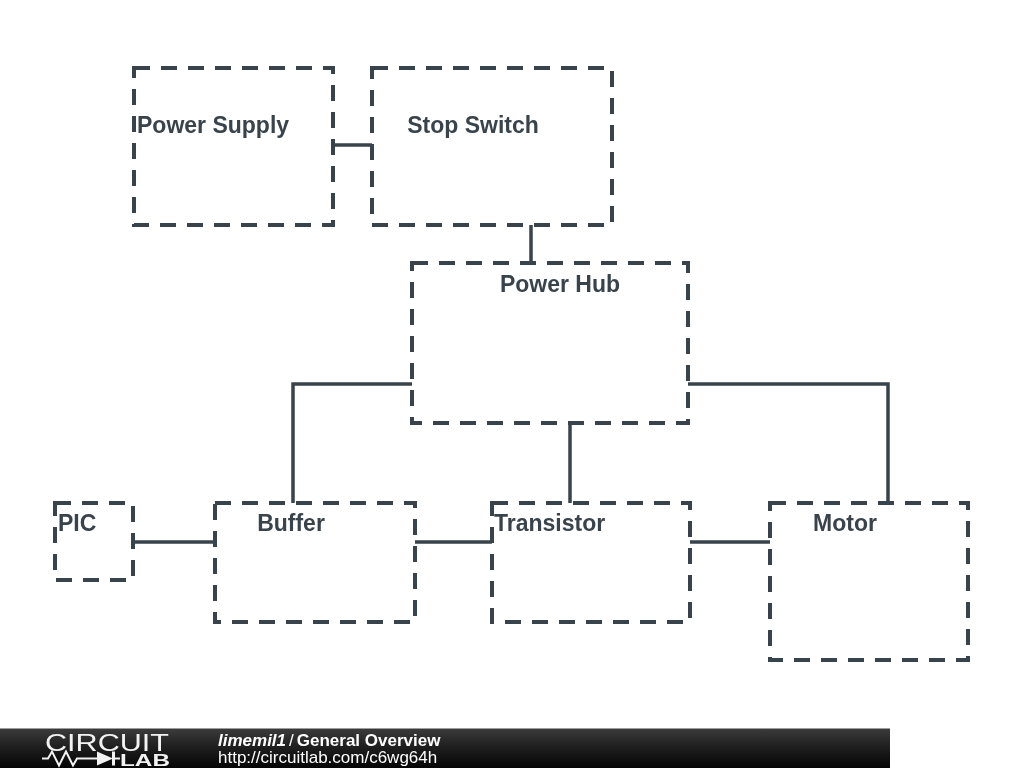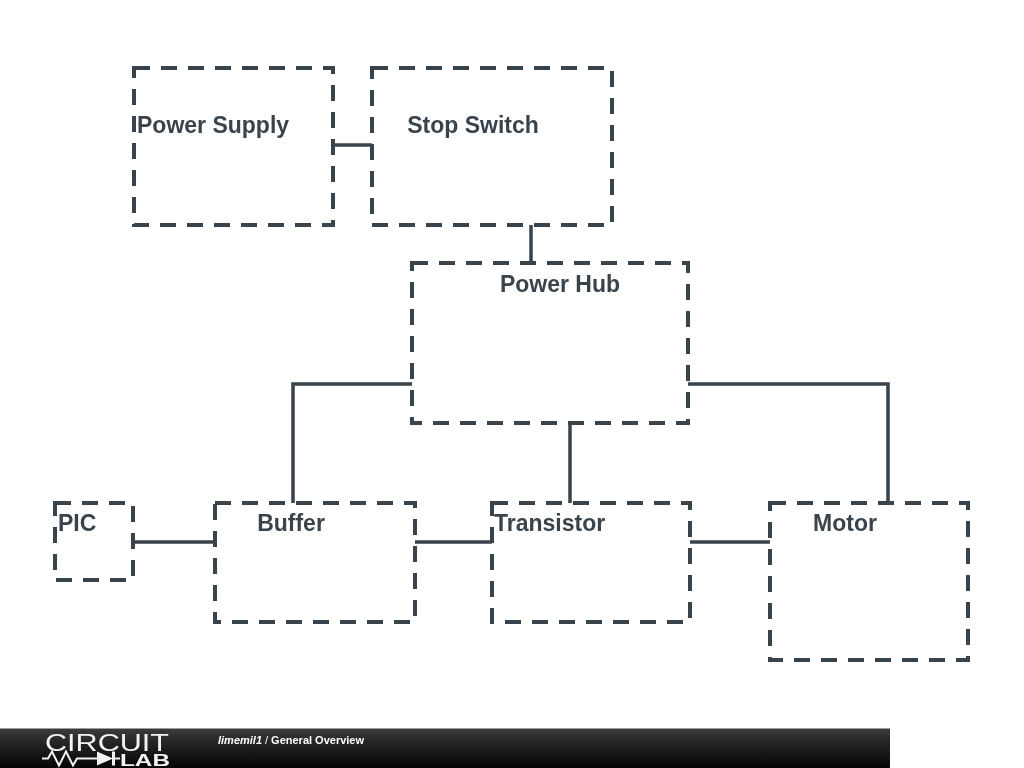--- a/index.html
+++ b/index.html
@@ -69,21 +69,21 @@
     font-size: 17px;
     font-weight: bold;
   }
   .logo-stroke { stroke: #f2f2f2; fill: none; }
 
   .footer-meta {
     position: absolute;
     left: 218px;
     top: 3px;
     color: #ffffff;
-    font-size: 11px;
+    font-size: 17px;
     line-height: 17px;
     white-space: nowrap;
   }
   .footer-author { font-style: italic; font-weight: bold; }
   .footer-sep { font-weight: normal; padding: 0 3px; }
   .footer-title { font-weight: bold; }
   .footer-url { font-weight: normal; }
 </style>
 </head>
 <body>
@@ -145,16 +145,17 @@
         <path class="logo-stroke" stroke-width="2" d="M2,28.5 L8,28.5 L12,21.5 L19,35.5 L26,21.5 L33,35.5 L37,28.5 L57,28.5"></path>
         <polygon points="57,21.5 57,35.5 73,28.5" fill="#f2f2f2"></polygon>
         <path class="logo-stroke" stroke-width="3" d="M73.5,21.5 V35.5"></path>
         <path class="logo-stroke" stroke-width="2" d="M75,28.5 H80"></path>
       </g>
       <text class="logo-lab-text" x="80" y="36" textLength="50" lengthAdjust="spacingAndGlyphs">LAB</text>
     </svg>
 
     <div class="footer-meta">
       <div><span class="footer-author">limemil1</span><span class="footer-sep">/</span><span class="footer-title">General Overview</span></div>
+      <div class="footer-url">http://circuitlab.com/c6wg64h</div>
     </div>
 
   </div>
 </div>
 
 </body></html>

